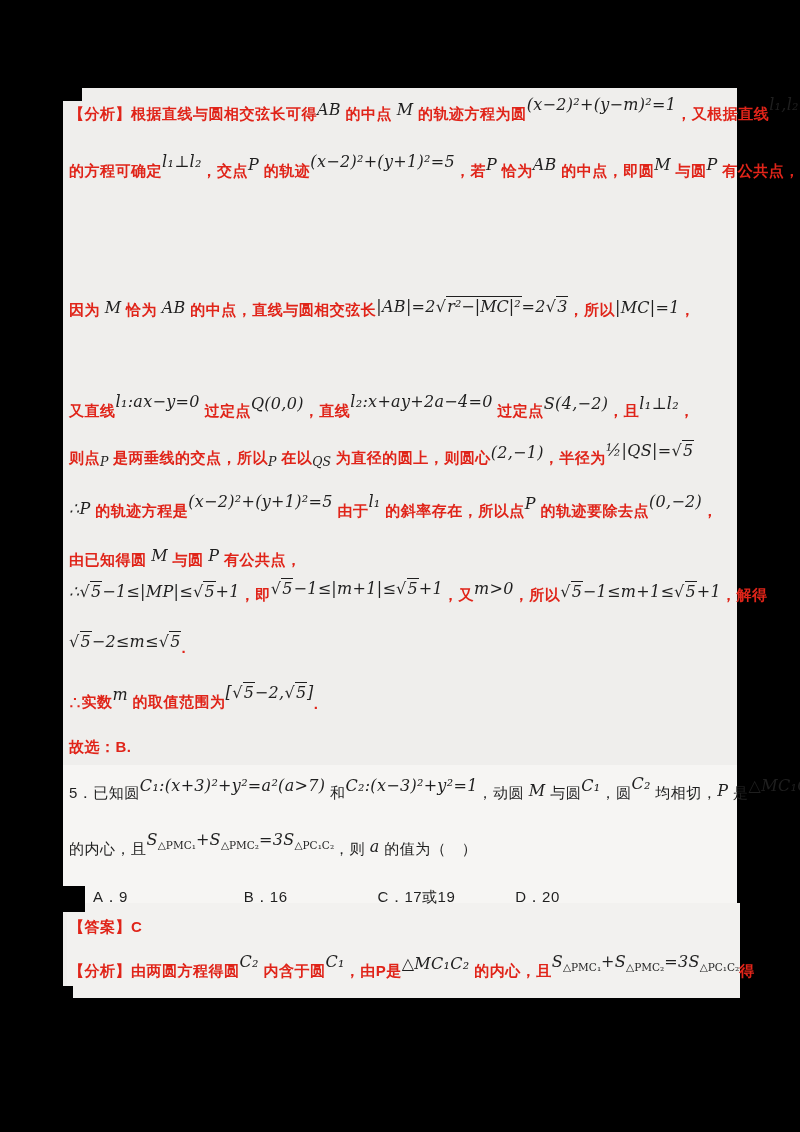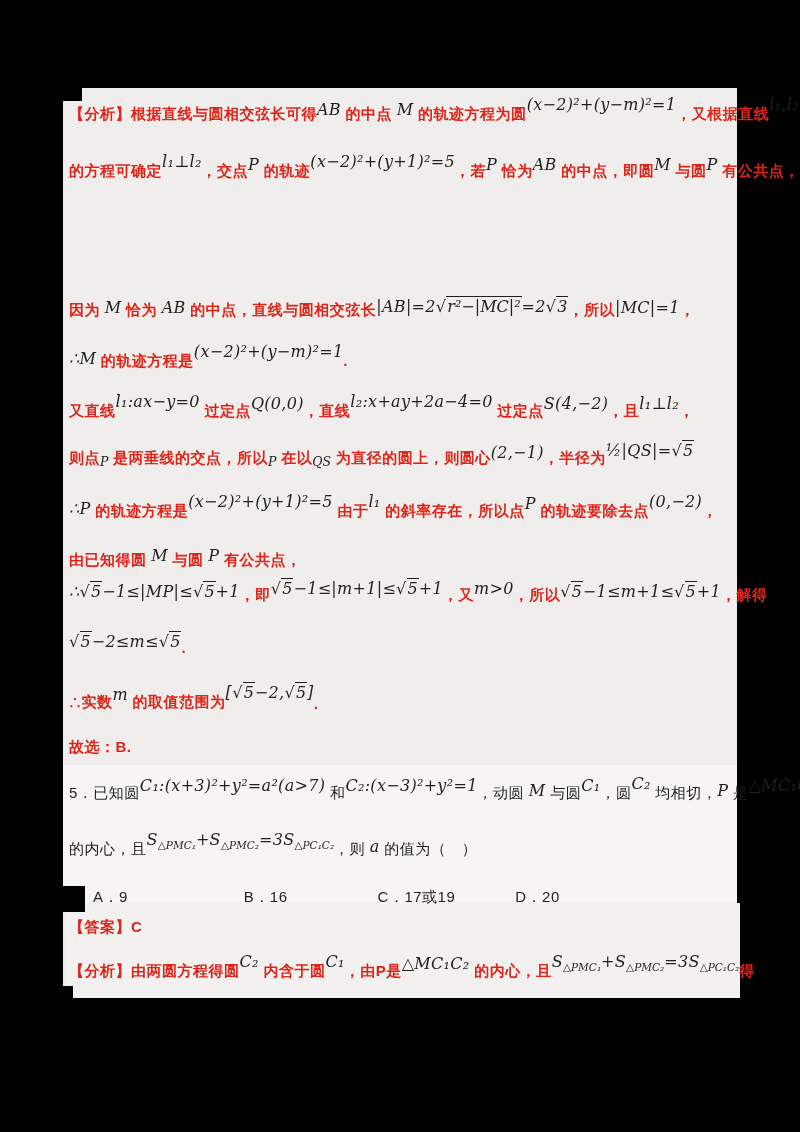--- a/index.html
+++ b/index.html
@@ -36,36 +36,35 @@
   .c{font-family:"Liberation Sans",sans-serif;font-weight:700;color:var(--red);font-size:15px;letter-spacing:0.5px;}
   
   .b{font-family:"Liberation Sans",sans-serif;color:var(--ink);font-size:15px;letter-spacing:0.5px;}
   
   .m{font-family:"DejaVu Serif","Liberation Serif",serif;font-style:italic;color:var(--ink);font-size:16px;letter-spacing:0.3px;}
   
   .r{font-family:"DejaVu Serif","Liberation Serif",serif;font-style:italic;color:var(--ink);font-size:16px;border-top:1.4px solid var(--ink);padding:0 1px;}
   
   .s{font-family:"DejaVu Serif","Liberation Serif",serif;font-style:italic;color:var(--ink);font-size:12.5px;}
   
-  .u{font-family:"DejaVu Serif","Liberation Serif",serif;font-style:italic;color:var(--ink);font-size:10.5px;}
+  .u{font-family:"DejaVu Serif","Liberation Serif",serif;color:var(--ink);font-size:10.5px;}
 </style>
 </head>
 <body>
 
 <div id="page">
   <div id="strip-problem" class="strip"></div>
   <div id="strip-answer" class="strip"></div>
   <div id="notch-top-left" class="notch"></div>
   <div id="notch-options" class="notch"></div>
   <div id="notch-bottom-left" class="notch"></div>
   <div id="content">
       <div class="line" style="top: 7px;"><span class="seg c">【分析】根据直线与圆相交弦长可得</span><span class="seg m" style="vertical-align: 4px;">AB</span><span class="seg c"> 的中点 </span><span class="seg m" style="vertical-align: 4px;">M</span><span class="seg c"> 的轨迹方程为圆</span><span class="seg m" style="vertical-align: 9px;">(x−2)²+(y−m)²=1</span><span class="seg c">，又根据直线</span><span class="seg m" style="vertical-align: 9px;">l₁,l₂</span></div>
       <div class="line" style="top: 64px;"><span class="seg c">的方程可确定</span><span class="seg m" style="vertical-align: 9px;">l₁⊥l₂</span><span class="seg c">，交点</span><span class="seg m" style="vertical-align: 6px;">P</span><span class="seg c"> 的轨迹</span><span class="seg m" style="vertical-align: 9px;">(x−2)²+(y+1)²=5</span><span class="seg c">，若</span><span class="seg m" style="vertical-align: 6px;">P</span><span class="seg c"> 恰为</span><span class="seg m" style="vertical-align: 6px;">AB</span><span class="seg c"> 的中点，即圆</span><span class="seg m" style="vertical-align: 6px;">M</span><span class="seg c"> 与圆</span><span class="seg m" style="vertical-align: 6px;">P</span><span class="seg c"> 有公共点，</span></div>
       <div class="line" style="top: 208px;"><span class="seg c">因为 </span><span class="seg m" style="vertical-align: 2px;">M</span><span class="seg c"> 恰为 </span><span class="seg m" style="vertical-align: 2px;">AB</span><span class="seg c"> 的中点，直线与圆相交弦长</span><span class="seg m" style="vertical-align: 3px;">|AB|=2√</span><span class="seg r" style="vertical-align: 3px;">r²−|MC|²</span><span class="seg m" style="vertical-align: 3px;">=2√</span><span class="seg r" style="vertical-align: 3px;">3</span><span class="seg c">，所以</span><span class="seg m" style="vertical-align: 2px;">|MC|=1</span><span class="seg c">，</span></div>
-      <div class="line" style="top: 254px;"><span class="seg m" style="vertical-align: 2px;">∴M</span><span class="seg c"> 的轨迹方程是</span><span class="seg m" style="vertical-align: 9px;">(x−2)²+(y−m)²=1</span><span class="seg c">.</span></div>
       <div class="line" style="top: 304px;"><span class="seg c">又直线</span><span class="seg m" style="vertical-align: 9px;">l₁:ax−y=0</span><span class="seg c"> 过定点</span><span class="seg m" style="vertical-align: 7px;">Q(0,0)</span><span class="seg c">，直线</span><span class="seg m" style="vertical-align: 9px;">l₂:x+ay+2a−4=0</span><span class="seg c"> 过定点</span><span class="seg m" style="vertical-align: 7px;">S(4,−2)</span><span class="seg c">，且</span><span class="seg m" style="vertical-align: 7px;">l₁⊥l₂</span><span class="seg c">，</span></div>
       <div class="line" style="top: 352px;"><span class="seg c">则点</span><span class="seg s" style="vertical-align: -3px;">P</span><span class="seg c"> 是两垂线的交点，所以</span><span class="seg s" style="vertical-align: -3px;">P</span><span class="seg c"> 在以</span><span class="seg s" style="vertical-align: -3px;">QS</span><span class="seg c"> 为直径的圆上，则圆心</span><span class="seg m" style="vertical-align: 5px;">(2,−1)</span><span class="seg c">，半径为</span><span class="seg m" style="vertical-align: 7px;">½|QS|=√</span><span class="seg r" style="vertical-align: 7px;">5</span></div>
       <div class="line" style="top: 404px;"><span class="seg m" style="vertical-align: 2px;">∴P</span><span class="seg c"> 的轨迹方程是</span><span class="seg m" style="vertical-align: 9px;">(x−2)²+(y+1)²=5</span><span class="seg c"> 由于</span><span class="seg m" style="vertical-align: 9px;">l₁</span><span class="seg c"> 的斜率存在，所以点</span><span class="seg m" style="vertical-align: 7px;">P</span><span class="seg c"> 的轨迹要除去点</span><span class="seg m" style="vertical-align: 9px;">(0,−2)</span><span class="seg c">，</span></div>
       <div class="line" style="top: 458px;"><span class="seg c">由已知得圆 </span><span class="seg m" style="vertical-align: 4px;">M</span><span class="seg c"> 与圆 </span><span class="seg m" style="vertical-align: 4px;">P</span><span class="seg c"> 有公共点，</span></div>
       <div class="line" style="top: 490px;"><span class="seg m" style="vertical-align: 3px;">∴√</span><span class="seg r" style="vertical-align: 3px;">5</span><span class="seg m" style="vertical-align: 3px;">−1≤|MP|≤√</span><span class="seg r" style="vertical-align: 3px;">5</span><span class="seg m" style="vertical-align: 3px;">+1</span><span class="seg c">，即</span><span class="seg m" style="vertical-align: 6px;">√</span><span class="seg r" style="vertical-align: 6px;">5</span><span class="seg m" style="vertical-align: 6px;">−1≤|m+1|≤√</span><span class="seg r" style="vertical-align: 6px;">5</span><span class="seg m" style="vertical-align: 6px;">+1</span><span class="seg c">，又</span><span class="seg m" style="vertical-align: 6px;">m&gt;0</span><span class="seg c">，所以</span><span class="seg m" style="vertical-align: 3px;">√</span><span class="seg r" style="vertical-align: 3px;">5</span><span class="seg m" style="vertical-align: 3px;">−1≤m+1≤√</span><span class="seg r" style="vertical-align: 3px;">5</span><span class="seg m" style="vertical-align: 3px;">+1</span><span class="seg c">，解得</span></div>
       <div class="line" style="top: 543px;"><span class="seg m">√</span><span class="seg r">5</span><span class="seg m">−2≤m≤√</span><span class="seg r">5</span><span class="seg c" style="vertical-align: -6px;">.</span></div>
       <div class="line" style="top: 594px;"><span class="seg c">∴实数</span><span class="seg m" style="vertical-align: 7px;">m</span><span class="seg c"> 的取值范围为</span><span class="seg m" style="vertical-align: 9px;">[√</span><span class="seg r" style="vertical-align: 9px;">5</span><span class="seg m" style="vertical-align: 9px;">−2,√</span><span class="seg r" style="vertical-align: 9px;">5</span><span class="seg m" style="vertical-align: 9px;">]</span><span class="seg c" style="vertical-align: -2px;">.</span></div>
       <div class="line" style="top: 650px;"><span class="seg c">故选：B.</span></div>
       <div class="line" style="top: 686px;"><span class="seg b">5．已知圆</span><span class="seg m" style="vertical-align: 7px;">C₁:(x+3)²+y²=a²(a&gt;7)</span><span class="seg b"> 和</span><span class="seg m" style="vertical-align: 7px;">C₂:(x−3)²+y²=1</span><span class="seg b">，动圆 </span><span class="seg m" style="vertical-align: 2px;">M</span><span class="seg b"> 与圆</span><span class="seg m" style="vertical-align: 7px;">C₁</span><span class="seg b">，圆</span><span class="seg m" style="vertical-align: 9px;">C₂</span><span class="seg b"> 均相切，</span><span class="seg m" style="vertical-align: 2px;">P</span><span class="seg b"> 是</span><span class="seg m" style="vertical-align: 7px;">△MC₁C₂</span></div>
       <div class="line" style="top: 742px;"><span class="seg b">的内心，且</span><span class="seg m" style="vertical-align: 9px;">S</span><span class="seg u" style="vertical-align: 5px;">△PMC₁</span><span class="seg m" style="vertical-align: 9px;">+S</span><span class="seg u" style="vertical-align: 5px;">△PMC₂</span><span class="seg m" style="vertical-align: 9px;">=3S</span><span class="seg u" style="vertical-align: 5px;">△PC₁C₂</span><span class="seg b">，则 </span><span class="seg m" style="vertical-align: 2px;">a</span><span class="seg b"> 的值为（　）</span></div>

